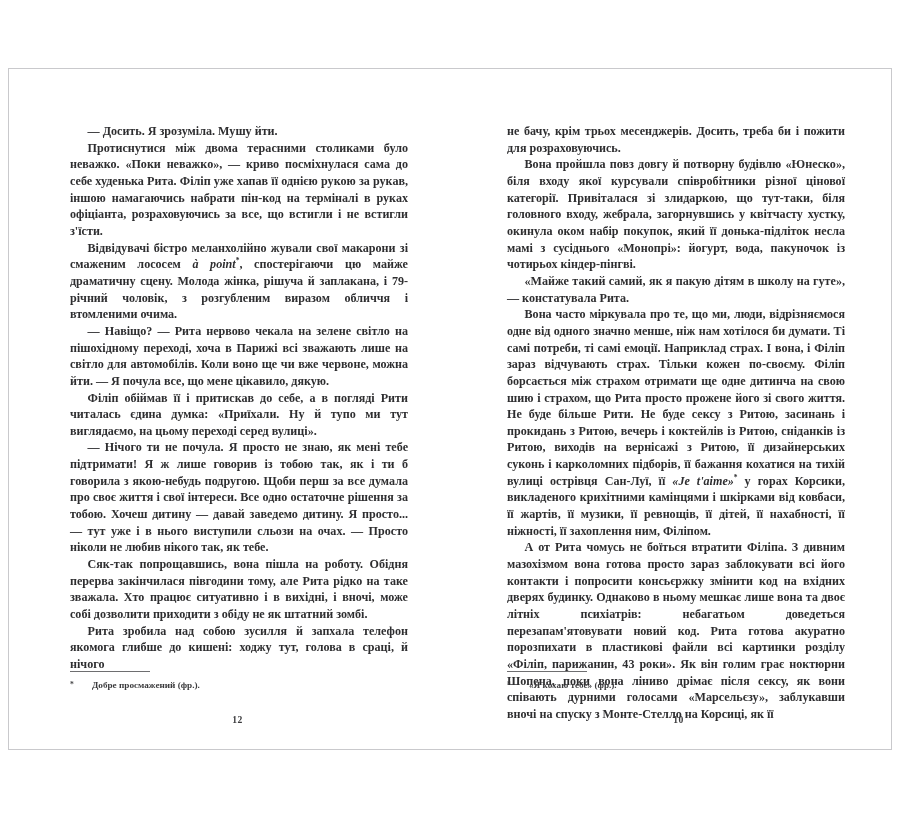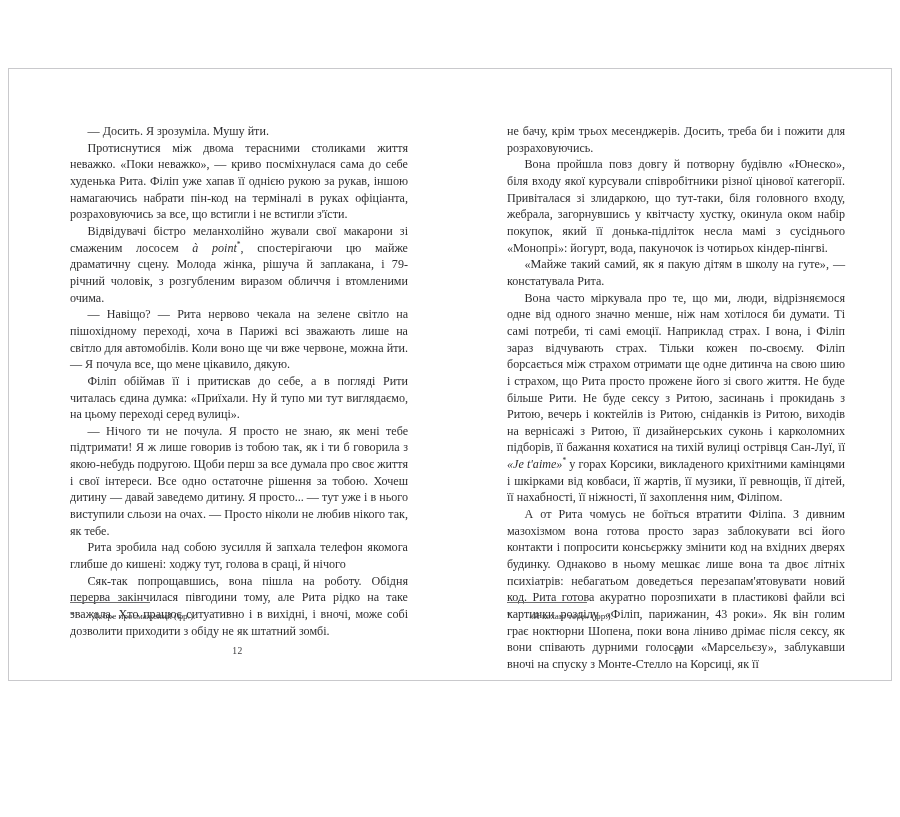--- a/index.html
+++ b/index.html
@@ -13,25 +13,26 @@
     font-family: "Liberation Serif", "DejaVu Serif", serif;
     color: #2b2b2b;
     overflow: hidden;
   }
 
   .spread {
     position: absolute;
     left: 8px;
     top: 68px;
     width: 884px;
-    height: 613px;
+    height: 682px;
     box-sizing: border-box;
     border: 1px solid #c9c9cc;
     background: #ffffff;
     display: flex;
+    font-weight: bold;
   }
 
   .page {
     position: relative;
     box-sizing: border-box;
     height: 100%;
     flex: 1 1 50%;
   }
 
   .page-left   { padding: 54px 42px 0 61px; }
@@ -104,27 +105,27 @@
   }
 </style>
 </head>
 <body>
 
 <div class="spread">
 
   <div class="page page-left">
     <div class="textblock">
       <p><span>— Досить. Я зрозуміла. Мушу йти.</span></p>
-      <p><span>Протиснутися між двома терасними столиками життя неважко. «Поки неважко», — криво посміхнулася сама до себе худенька Рита. Філіп уже хапав її однією рукою за рукав, іншою намагаючись набрати пін-код на терміналі в руках офіціанта, розраховуючись за все, що встигли і не встигли з'їсти.</span></p>
+      <p><span>Протиснутися між двома терасними столиками було неважко. «Поки неважко», — криво посміхнулася сама до себе худенька Рита. Філіп уже хапав її однією рукою за рукав, іншою намагаючись набрати пін-код на терміналі в руках офіціанта, розраховуючись за все, що встигли і не встигли з'їсти.</span></p>
       <p><span>Відвідувачі бістро меланхолійно жували свої макарони зі смаженим лососем </span><em>à point</em><sup class="fn">*</sup><span>, спостерігаючи цю майже драматичну сцену. Молода жінка, рішуча й заплакана, і 79-річний чоловік, з розгубленим виразом обличчя і втомленими очима.</span></p>
       <p><span>— Навіщо? — Рита нервово чекала на зелене світло на пішохідному переході, хоча в Парижі всі зважають лише на світло для автомобілів. Коли воно ще чи вже червоне, можна йти. — Я почула все, що мене цікавило, дякую.</span></p>
       <p><span>Філіп обіймав її і притискав до себе, а в погляді Рити читалась єдина думка: «Приїхали. Ну й тупо ми тут виглядаємо, на цьому переході серед вулиці».</span></p>
       <p><span>— Нічого ти не почула. Я просто не знаю, як мені тебе підтримати! Я ж лише говорив із тобою так, як і ти б говорила з якою-небудь подругою. Щоби перш за все думала про своє життя і свої інтереси. Все одно остаточне рішення за тобою. Хочеш дитину — давай заведемо дитину. Я просто... — тут уже і в нього виступили сльози на очах. — Просто ніколи не любив нікого так, як тебе.</span></p>
+      <p><span>Сяк-так попрощавшись, вона пішла на роботу. Обідня перерва закінчилася півгодини тому, але Рита рідко на таке зважала. Хто працює ситуативно і в вихідні, і вночі, може собі дозволити приходити з обіду не як штатний зомбі.</span></p>
       <p><span>Рита зробила над собою зусилля й запхала телефон якомога глибше до кишені: ходжу тут, голова в сраці, й нічого</span></p>
-      <p><span>Сяк-так попрощавшись, вона пішла на роботу. Обідня перерва закінчилася півгодини тому, але Рита рідко на таке зважала. Хто працює ситуативно і в вихідні, і вночі, може собі дозволити приходити з обіду не як штатний зомбі.</span></p>
     </div>
 
     <div class="footnote-area">
       <div class="footnote-rule"></div>
       <div class="footnote">
         <span class="footnote-marker">*</span>
         <span class="footnote-text">Добре просмажений (фр.).</span>
       </div>
     </div>
 

